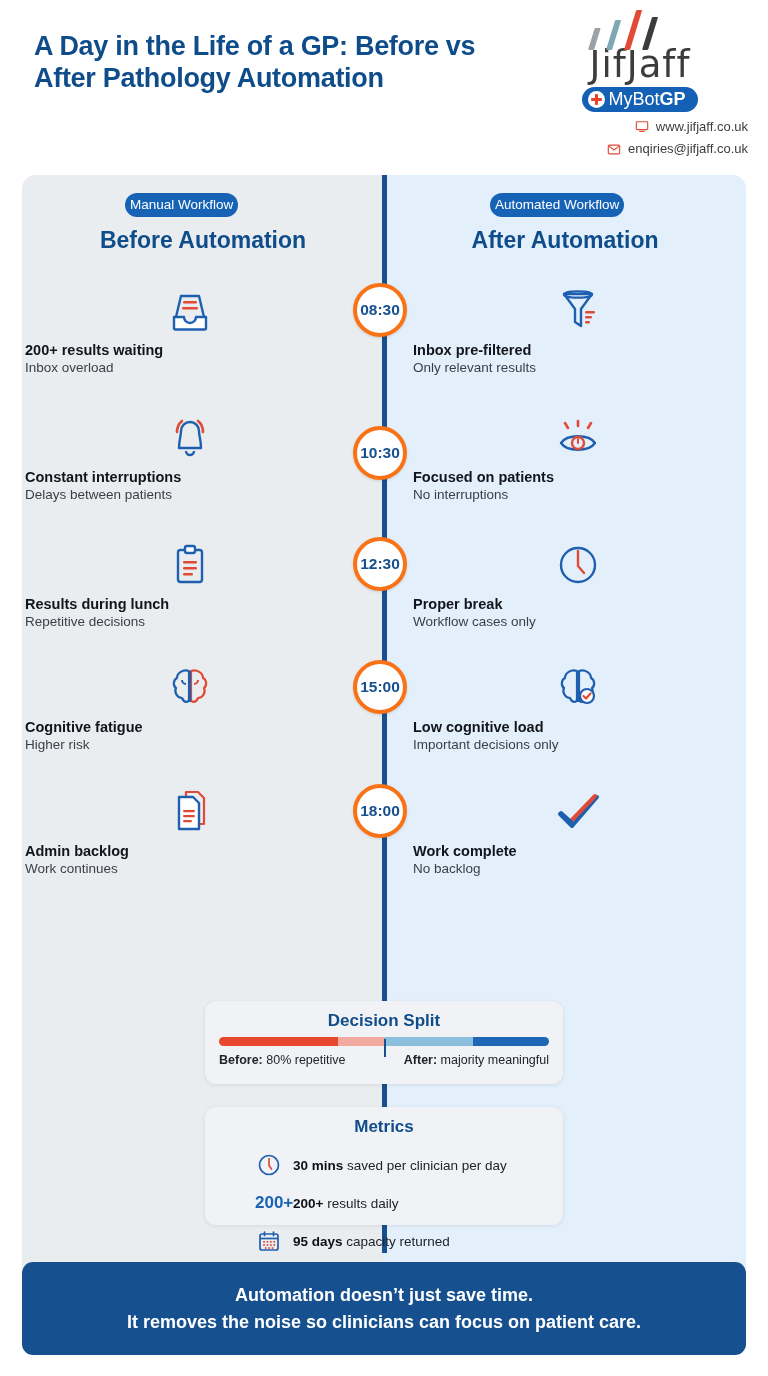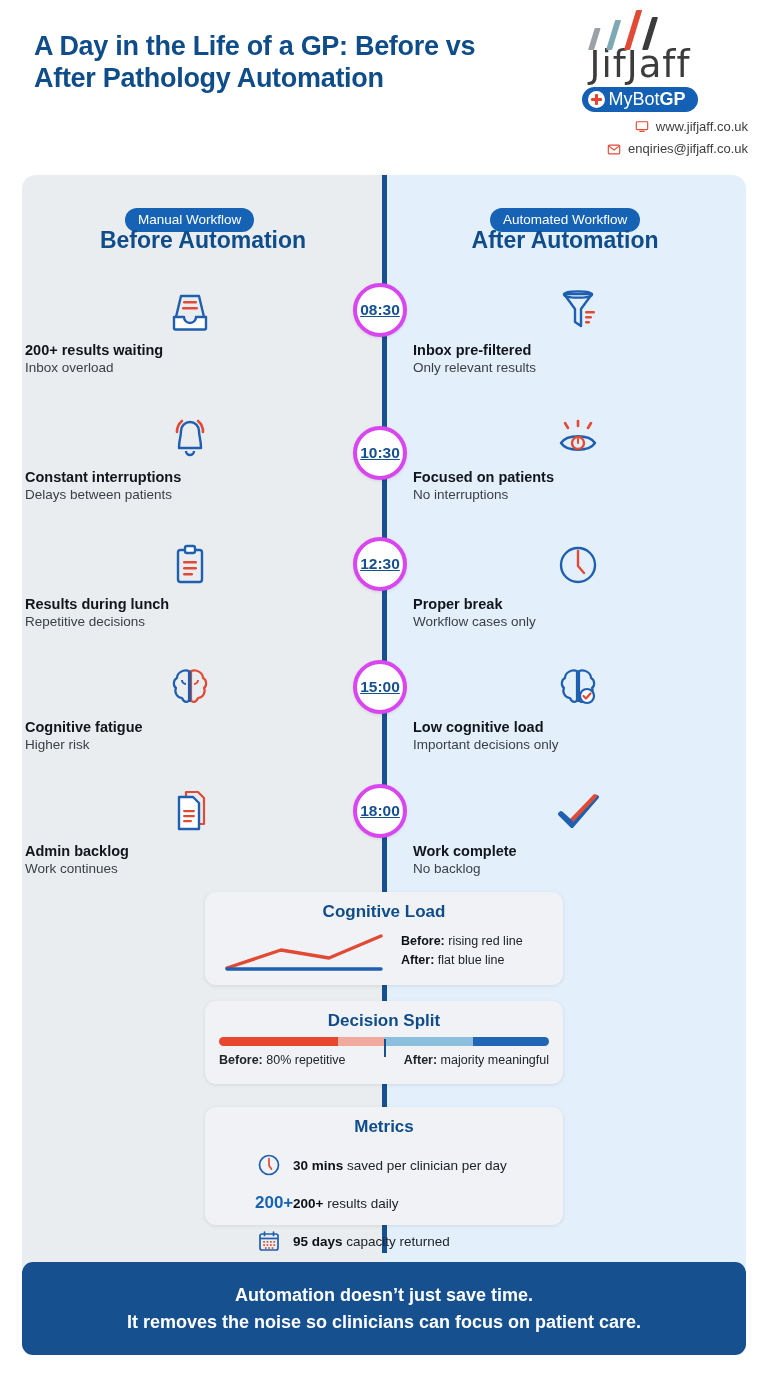--- a/index.html
+++ b/index.html
@@ -58,42 +58,41 @@
     border-radius:14px;overflow:hidden;
   }
   .col-left{position:absolute;left:0;top:0;width:362px;height:100%;background:#eaedf0;}
   .col-right{position:absolute;left:362px;top:0;width:362px;height:100%;background:#e3effb;}
   .spine{
     position:absolute;left:360px;top:0;width:5px;height:1078px;background:#16508f;
   }
 
   
   .badge{
-    position:absolute;top:33px;background:#1663b6;color:#fff;
-    font-size:13.5px;padding:4px 13px 5px;border-radius:13px;
+    position:absolute;top:18px;background:#1663b6;color:#fff;
+    font-size:13.5px;padding:4px 5px 5px;border-radius:13px;
     white-space:nowrap;
   }
   .badge.left{left:103px;}
   .badge.right{left:468px;}
   .col-head{
     position:absolute;top:52px;font-size:23px;font-weight:bold;color:#0f4c8a;
     width:362px;text-align:center;
   }
   .col-head.left{left:0;}
   .col-head.right{left:362px;}
 
   
   .row{position:absolute;left:0;width:724px;}
   .node{
     position:absolute;left:331px;width:54px;height:54px;border-radius:50%;
-    background:#fff;border:4px solid #d946ef;box-sizing:border-box;
+    background:#fff;border:4px solid #f97316;box-sizing:border-box;
     display:flex;align-items:center;justify-content:center;
     font-size:15.5px;font-weight:bold;color:#16508f;
     box-shadow:0 1px 3px rgba(0,0,0,.12);
-    text-decoration:underline;
   }
   .side{position:absolute;width:330px;}
   .side.l{left:3px;}
   .side.r{left:391px;}
   .ico{height:52px;display:flex;align-items:flex-end;justify-content:center;}
   .lbl{font-size:14.5px;font-weight:bold;color:#12161c;margin-top:7px;}
   .sub{font-size:13.5px;color:#3a3f46;margin-top:2px;}
 
   
   .card{
@@ -309,33 +308,20 @@
           <path d="M10 26 L22 38 L47 9" fill="none" stroke="#1f5fb0" stroke-width="4" stroke-linecap="round" stroke-linejoin="round"></path>
           <path d="M21 33 L45 8" fill="none" stroke="#e14b35" stroke-width="4" stroke-linecap="round"></path>
           <path d="M11 25 L21 34" fill="none" stroke="#1f5fb0" stroke-width="4" stroke-linecap="round"></path>
         </svg>
       </div>
       <div class="lbl">Work complete</div>
       <div class="sub">No backlog</div>
     </div>
   </div>
 
-  <div class="card" style="top:717px;height:93px;">
-    <div class="card-title">Cognitive Load</div>
-    <div class="cl-body">
-      <svg width="170" height="46" viewBox="0 0 170 46">
-        <path d="M8 40 L62 22 L110 30 L162 8" fill="none" stroke="#e14b35" stroke-width="3.4" stroke-linecap="round" stroke-linejoin="round"></path>
-        <path d="M8 41 L162 41" fill="none" stroke="#1f5fb0" stroke-width="3.4" stroke-linecap="round"></path>
-      </svg>
-      <div class="cl-legend">
-        <div><b>Before:</b><span> rising red line</span></div>
-        <div><b>After:</b><span> flat blue line</span></div>
-      </div>
-    </div>
-  </div>
 
   <div class="card" style="top:826px;height:83px;">
     <div class="card-title">Decision Split</div>
     <div class="split-bar">
       <div style="flex:36;background:#e8472f;"></div>
       <div style="flex:14;background:#f1aa9d;"></div>
       <div style="flex:27;background:#8cbedd;"></div>
       <div style="flex:23;background:#1f66b4;"></div>
     </div>
     <div class="split-center"></div>

